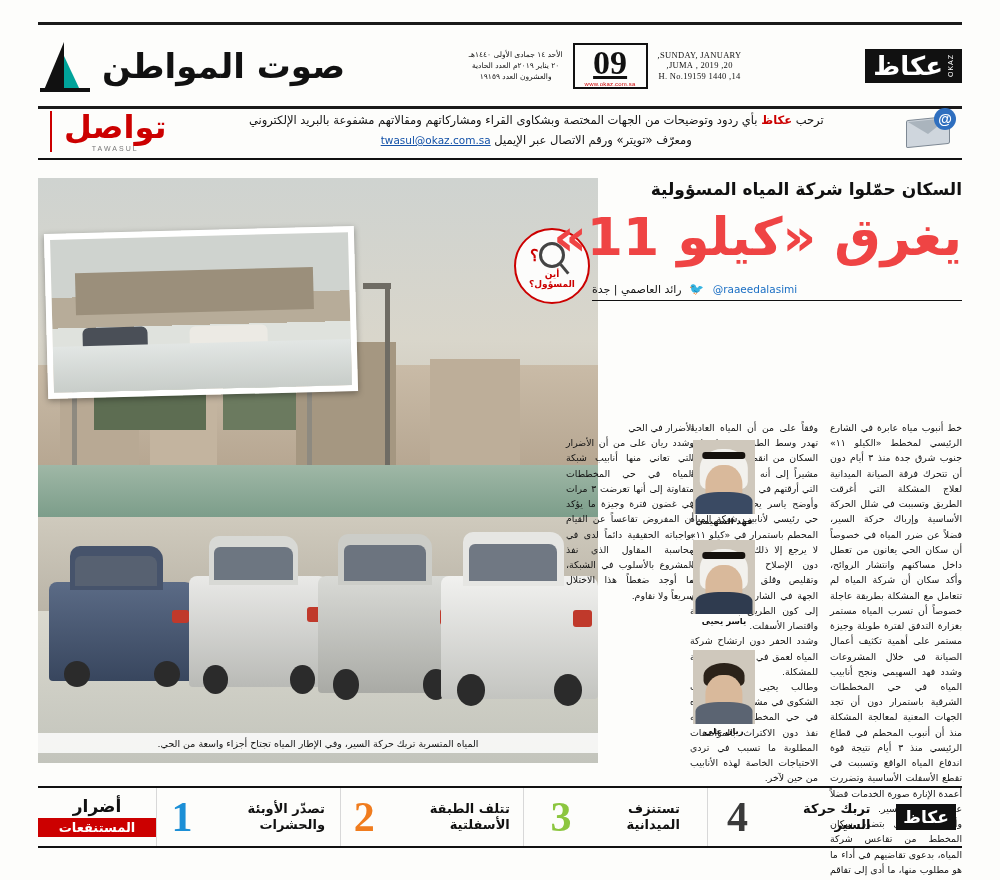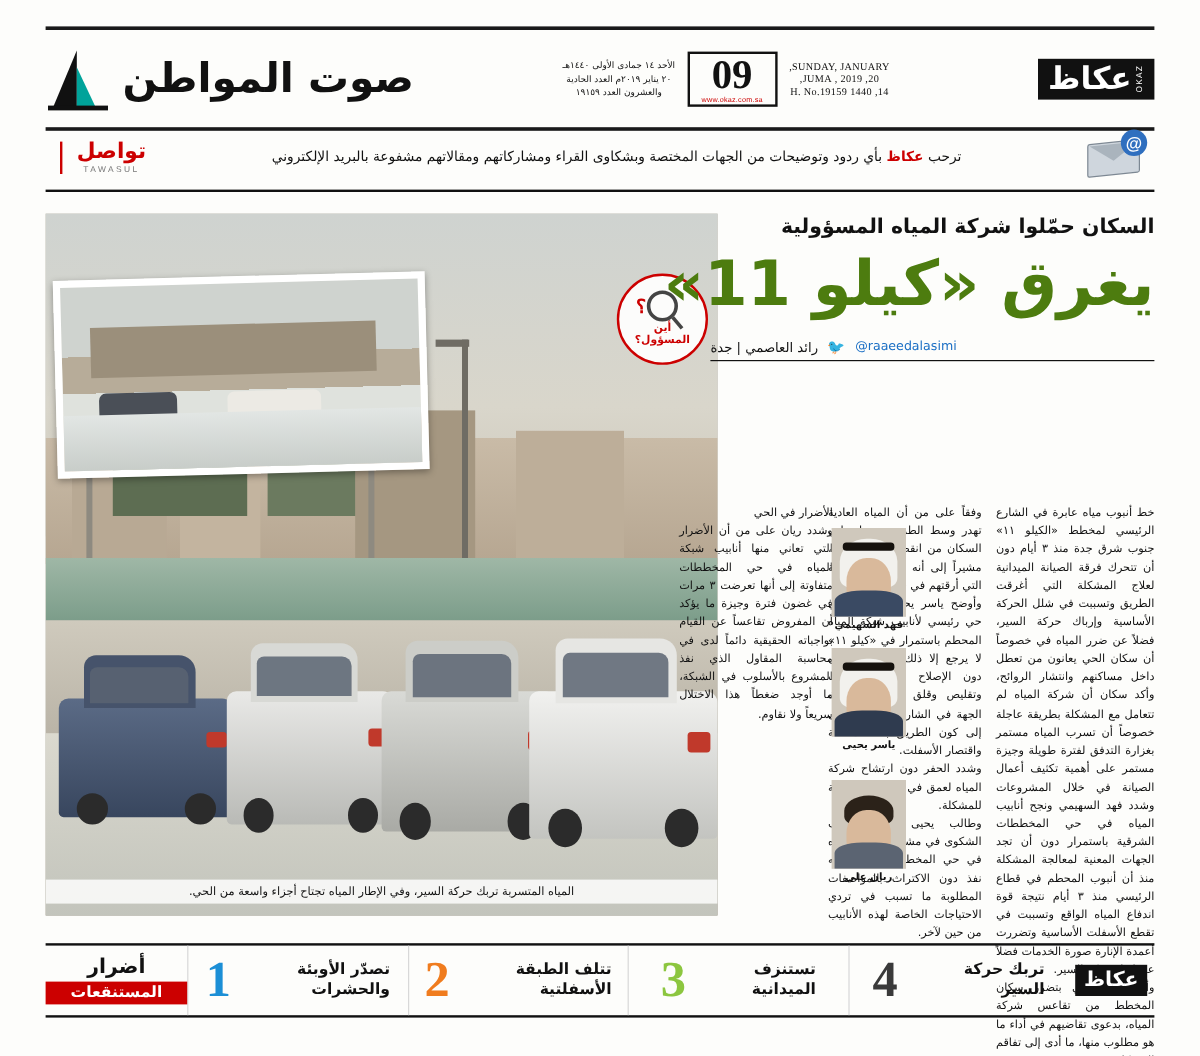--- a/index.html
+++ b/index.html
@@ -67,21 +67,21 @@
     text-align: center; line-height: 1.25;
     font-family: "Liberation Serif", serif;
     font-size: 8.5px; color: #111; letter-spacing: .3px;
   }
   .issue-box {
     border: 2px solid #111; padding: 1px 10px 0;
     text-align: center; min-width: 62px;
   }
   .issue-num {
     font-family: "Liberation Serif", serif;
-    font-size: 34px; font-weight: bold; line-height: 1; color: #111;
+    font-size: 34px; font-weight: bold; line-height: 1; color: #111; text-decoration: underline;
   }
   .issue-url {
     font-size: 6px; color: #c00; letter-spacing: .2px; margin-top: 1px;
   }
   .date-ar {
     text-align: center; direction: rtl; line-height: 1.5;
     font-family: "DejaVu Sans", sans-serif; font-size: 7.5px; color: #111;
   }
 
   
@@ -102,21 +102,21 @@
   .tawasul {
     position: absolute; top: 104px; left: 38px; right: 38px; height: 56px;
     border-bottom: 2px solid #111;
     display: flex; flex-direction: row-reverse; align-items: center;
   }
   .tawasul-label {
     direction: rtl; text-align: center; padding: 0 6px 0 12px;
     border-left: 2px solid #c00; margin-left: 12px;
   }
   .tawasul-title {
-    font-family: "DejaVu Sans", sans-serif; font-size: 18px; font-weight: bold; color: #c00;
+    font-family: "DejaVu Sans", sans-serif; font-size: 32px; font-weight: bold; color: #c00;
     line-height: 1;
   }
   .tawasul-sub {
     font-size: 7px; color: #777; letter-spacing: 2px; margin-top: 2px;
   }
   .tawasul-text {
     flex: 1; direction: rtl; text-align: center;
     font-family: "DejaVu Sans", sans-serif; font-size: 11.5px; color: #111;
     line-height: 1.7;
   }
@@ -152,21 +152,21 @@
     font-size: 17px; font-weight: bold; color: #111; line-height: 1.3;
     margin-bottom: 6px;
   }
   .headline-1 {
     font-family: "DejaVu Sans", sans-serif;
     font-size: 55px; font-weight: bold; color: #111; line-height: 1.15;
     white-space: nowrap;
   }
   .headline-2 {
     font-family: "DejaVu Sans", sans-serif;
-    font-size: 52px; font-weight: bold; color: #4d7c0f; line-height: 1.2;
+    font-size: 52px; font-weight: bold; color: #ef4444; line-height: 1.2;
     white-space: nowrap;
   }
   .byline {
     margin-top: 14px; padding-bottom: 4px;
     border-bottom: 1.5px solid #111;
     display: flex; flex-direction: row-reverse; align-items: center; gap: 8px;
     font-family: "DejaVu Sans", sans-serif; font-size: 11px; color: #111;
   }
   .byline .tw { color: #1b6fc4; direction: ltr; font-size: 10.5px; }
   .byline .tw-bird { color: #1da1f2; font-size: 12px; }
@@ -381,20 +381,24 @@
   </div>
 
   <div class="tawasul">
     <div class="tawasul-label">
       <div class="tawasul-title">تواصل</div>
       <div class="tawasul-sub">TAWASUL</div>
     </div>
     <div class="tawasul-text">
       <div>
         <span>ترحب </span><span class="hl">عكاظ</span><span> بأي ردود وتوضيحات من الجهات المختصة وبشكاوى القراء ومشاركاتهم ومقالاتهم مشفوعة بالبريد الإلكتروني</span>
+      </div>
+      <div>
+        <span>ومعرّف «تويتر» ورقم الاتصال عبر الإيميل</span>
+        <span class="mail">twasul@okaz.com.sa</span>
       </div>
     </div>
     <div class="mail-icon">
       <div class="env"></div>
       <div class="flap"></div>
       <div class="at">@</div>
     </div>
   </div>
 
   <div class="photo-wrap">

